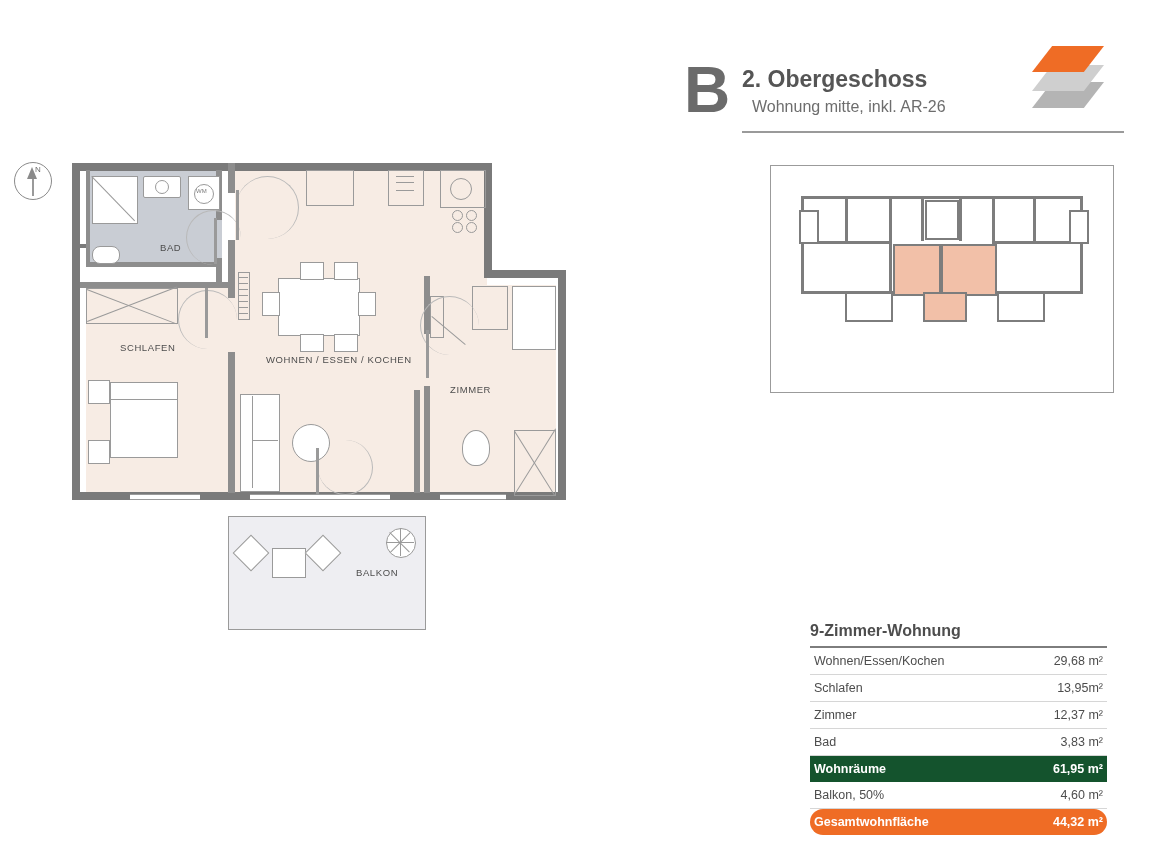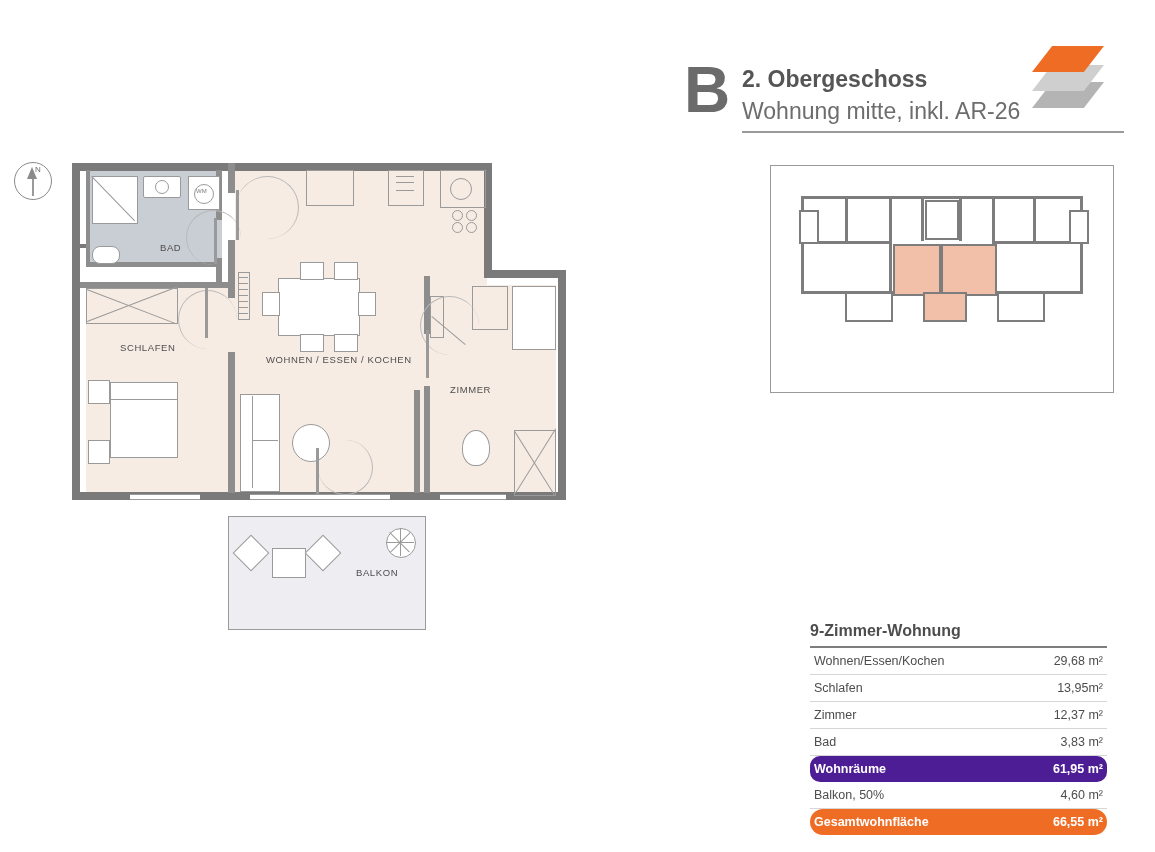--- a/index.html
+++ b/index.html
@@ -19,22 +19,22 @@
     position:absolute;left:0;top:30px;
     font-size:64px;font-weight:bold;color:#6b6b6b;
     line-height:1;letter-spacing:-1px;
   }
   .header .title{
     position:absolute;left:58px;top:38px;
     font-size:23px;font-weight:bold;color:#555;
     white-space:nowrap;
   }
   .header .subtitle{
-    position:absolute;left:58px;top:70px;
-    font-size:23px;font-weight:normal;color:#6d6d6d;
+    position:absolute;left:68px;top:70px;
+    font-size:16px;font-weight:normal;color:#6d6d6d;
     white-space:nowrap;
   }
   .header .rule{
     position:absolute;left:58px;top:103px;width:382px;height:2px;background:#9a9a9a;
   }
   .layers{position:absolute;left:340px;top:10px;width:100px;height:80px;}
   .layers .lay{position:absolute;width:72px;height:26px;}
   .layers .l1{left:8px;top:44px;background:#b4b4b4;
      clip-path:polygon(28% 0%,100% 0%,72% 100%,0% 100%);}
   .layers .l2{left:8px;top:27px;background:#cfcfcf;
@@ -71,21 +71,21 @@
   .door-arc{position:absolute;border:1px solid #b0b0b0;border-radius:50%;}
   .line{position:absolute;background:#9a9a9a;}
 
   
   .areas{position:absolute;left:810px;top:622px;width:297px;}
   .areas h3{margin:0;font-size:16px;font-weight:bold;color:#4d4d4d;padding-bottom:6px;}
   .areas .hr{height:2px;background:#7d7d7d;}
   .arow{display:flex;justify-content:space-between;align-items:center;
         font-size:12.5px;padding:6px 4px 6px 4px;border-bottom:1px solid #d6d6d6;color:#4d4d4d;}
   .arow .val{white-space:nowrap;}
-  .arow.sum{background:#4c1d95;color:#fff;font-weight:bold;border-bottom:none;border-radius:10px;}
+  .arow.sum{background:#14532d;color:#fff;font-weight:bold;border-bottom:none;}
   .arow.total{background:#ef6c25;color:#fff;font-weight:bold;border-bottom:none;border-radius:13px;}
 </style>
 </head>
 <body>
 
 <div class="page">
 
   <div class="header">
     <div class="letter">B</div>
     <div class="title">2. Obergeschoss</div>
@@ -292,17 +292,17 @@
     <div class="arow sum">
       <span>Wohnräume</span>
       <span class="val">61,95 m²</span>
     </div>
     <div class="arow">
       <span>Balkon, 50%</span>
       <span class="val">4,60 m²</span>
     </div>
     <div class="arow total">
       <span>Gesamtwohnfläche</span>
-      <span class="val">66,55 m²</span>
+      <span class="val">44,32 m²</span>
     </div>
   </div>
 
 </div>
 
 </body></html>

